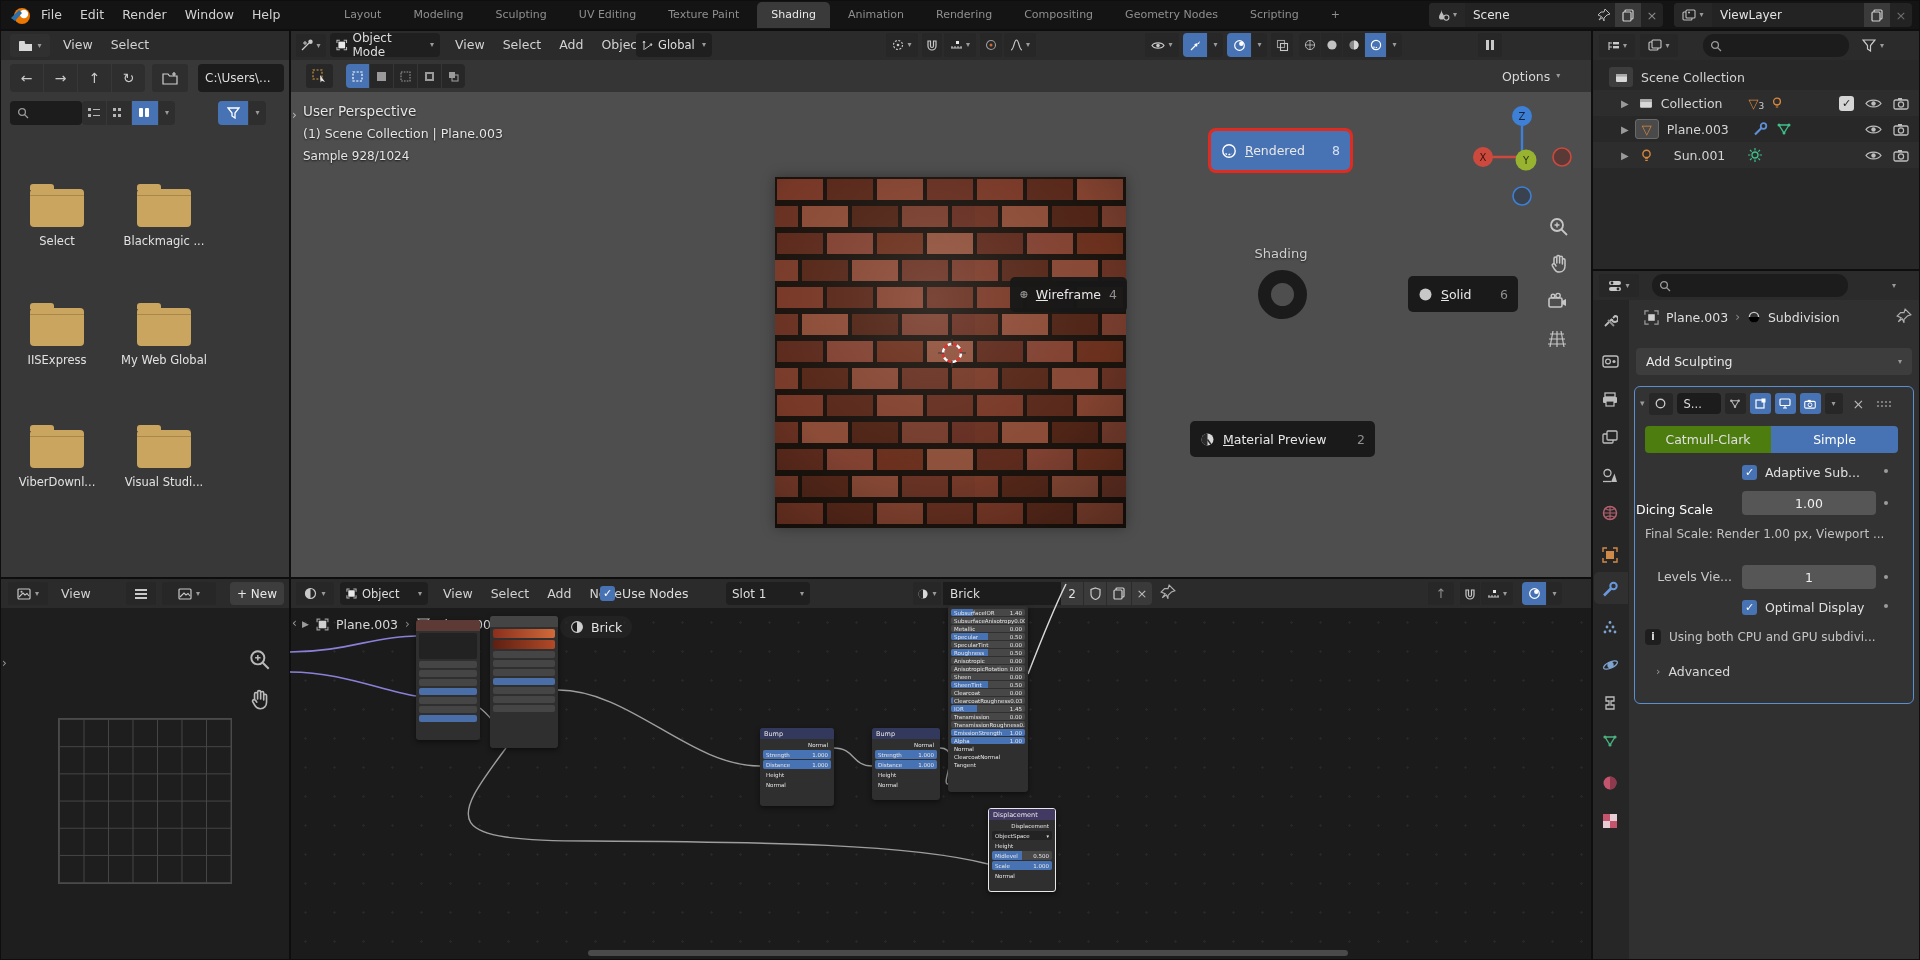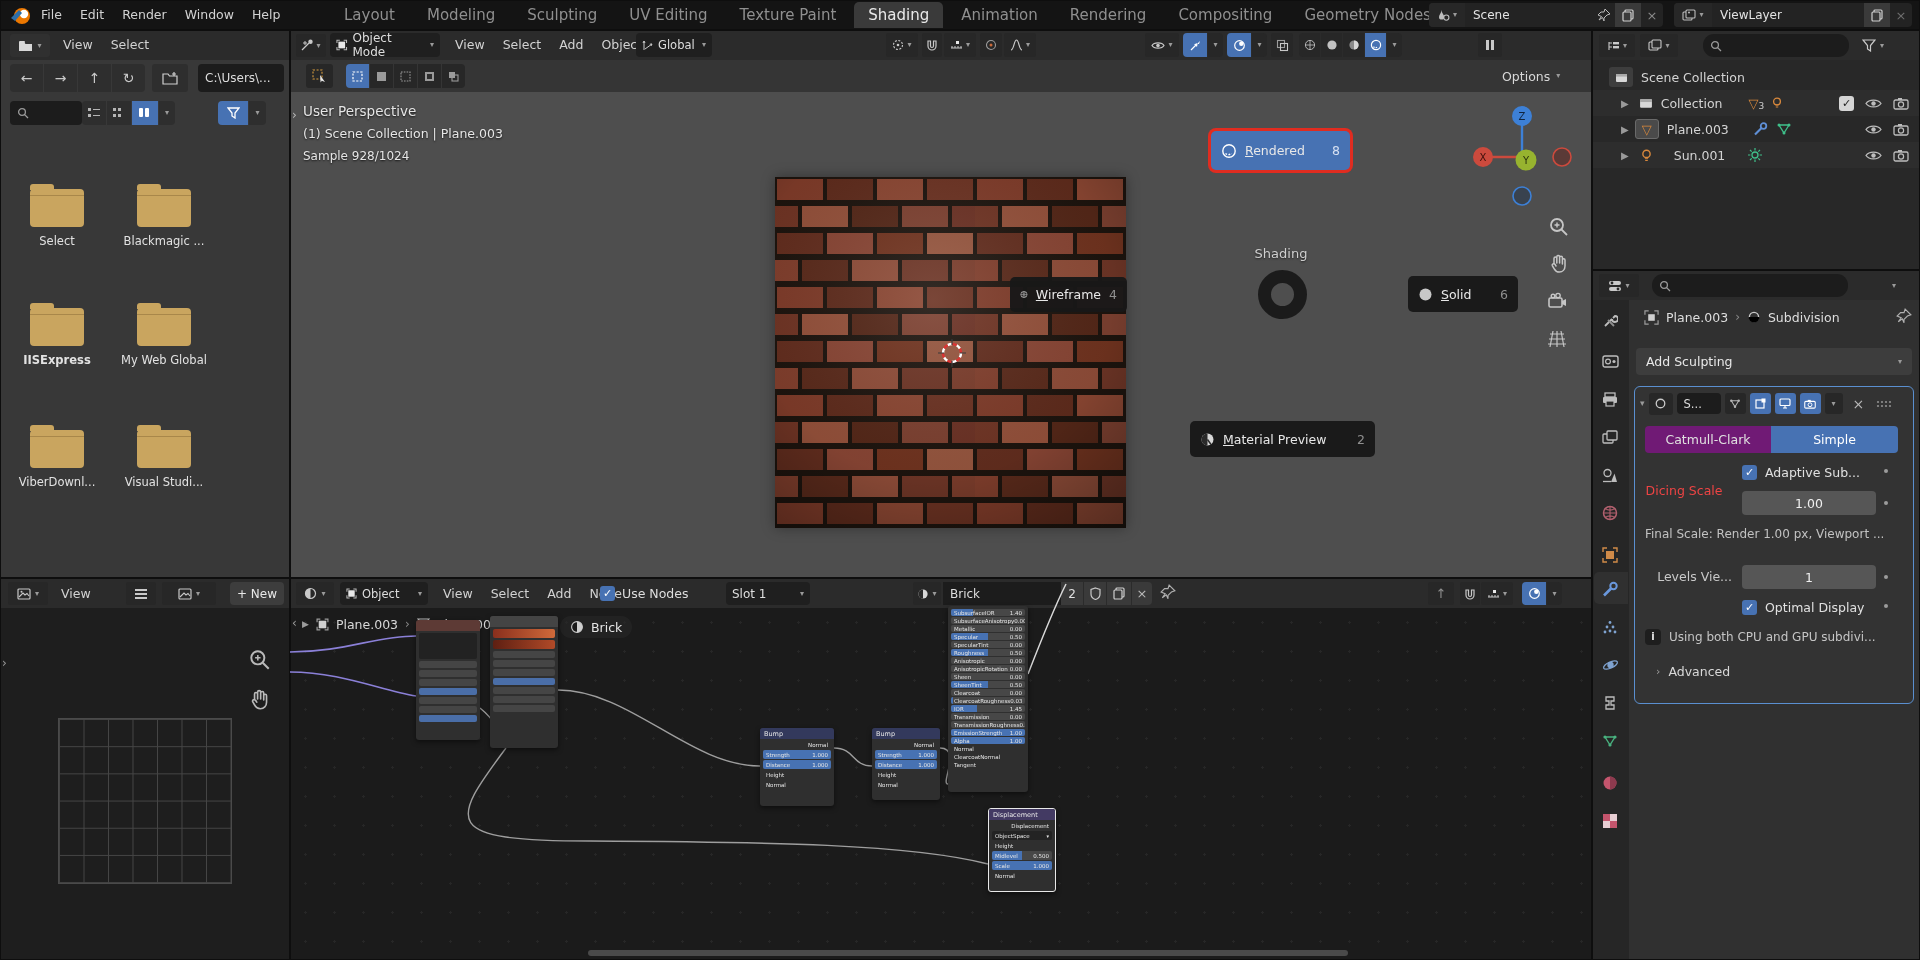--- a/index.html
+++ b/index.html
@@ -9,21 +9,21 @@
   .reg{position:absolute;box-sizing:border-box;border:1px solid #0e0e0e}
   .hdr{background:#2b2b2b}
   .btn{background:#2e2e2e;border-radius:3px;display:flex;align-items:center;justify-content:center;color:#c9c9c9;box-sizing:border-box}
   .btn.dark{background:#272727}
   .btn.blue{background:#4772b3;color:#fff}
   .dd{background:#1f1f1f;border-radius:4px;display:flex;align-items:center;color:#dedede;font-size:12px;padding:0 6px;gap:5px;box-sizing:border-box}
   .fld{background:#1c1c1c;border-radius:4px;color:#ddd;display:flex;align-items:center;padding:0 7px;font-size:12px;box-sizing:border-box}
   .chev{color:#9a9a9a;font-size:8px;line-height:1}
   .cb{width:15px;height:15px;background:#4772b3;border-radius:3px;color:#fff;font-size:11px;display:flex;align-items:center;justify-content:center;box-sizing:border-box}
   .dot{width:4px;height:4px;border-radius:50%;background:#9c9c9c}
-  .tab{height:26px;line-height:26px;padding:0 14px;font-size:15px;color:#8f8f8f;border-radius:5px 5px 0 0;cursor:default}
+  .tab{height:26px;line-height:26px;padding:0 14px;font-size:11px;color:#8f8f8f;border-radius:5px 5px 0 0;cursor:default}
   .tab.active{background:#3a3a3a;color:#e9e9e9}
   .menu-span{padding:0 9px;font-size:12.5px;color:#d2d2d2;line-height:30px;cursor:default}
   .folder-item{position:absolute;width:104px;text-align:center}
   .folder-ic{width:54px;height:38px;background:#c9a55f;border-radius:4px;margin:8px auto 0;position:relative}
   .folder-ic:before{content:"";position:absolute;left:0;top:-5px;width:24px;height:6px;background:#c9a55f;border-radius:3px 3px 0 0}
   .folder-ic:after{content:"";position:absolute;left:0;top:6px;right:0;height:1px;background:#a8874a}
   .folder-lb{margin-top:7px;font-size:11.5px;color:#e2e2e2}
   .pie-btn{position:absolute;background:rgba(24,24,24,.96);border-radius:5px;display:flex;align-items:center;color:#e8e8e8;font-size:12.5px;padding:0 10px;gap:8px;box-sizing:border-box}
   .pie-key{margin-left:auto;color:#8f8f8f}
   .pie-lb{display:inline-block}
@@ -193,21 +193,21 @@
 </div>
 <div id="folder-grid">
     <div class="folder-item" style="left: 5px; top: 181px;">
       <div class="folder-ic"></div>
       <div class="folder-lb">Select</div>
     </div>
     <div class="folder-item" style="left: 112px; top: 181px;">
       <div class="folder-ic"></div>
       <div class="folder-lb">Blackmagic ...</div>
     </div>
-    <div class="folder-item" style="left: 5px; top: 300px; font-weight: bold;">
+    <div class="folder-item" style="left: 5px; top: 300px;">
       <div class="folder-ic"></div>
       <div class="folder-lb">IISExpress</div>
     </div>
     <div class="folder-item" style="left: 112px; top: 300px;">
       <div class="folder-ic"></div>
       <div class="folder-lb">My Web Global</div>
     </div>
     <div class="folder-item" style="left: 5px; top: 422px;">
       <div class="folder-ic"></div>
       <div class="folder-lb">ViberDownl...</div>
@@ -817,29 +817,29 @@
         <circle cx="10" cy="3" r="1.1"></circle>
         <circle cx="14" cy="3" r="1.1"></circle>
         <circle cx="2" cy="7" r="1.1"></circle>
         <circle cx="6" cy="7" r="1.1"></circle>
         <circle cx="10" cy="7" r="1.1"></circle>
         <circle cx="14" cy="7" r="1.1"></circle>
       </g>
     </svg>
 </div>
 <div class="a fx" style="left:1645px;top:426px;height:27px">
-  <div class="fx" style="width:126px;height:27px;background:#701a75;border-radius:4px 0 0 4px;justify-content:center;font-size:12.5px;color:#e0e0e0">Catmull-Clark</div>
+  <div class="fx" style="width:126px;height:27px;background:#4d7c0f;border-radius:4px 0 0 4px;justify-content:center;font-size:12.5px;color:#e0e0e0">Catmull-Clark</div>
   <div class="fx" style="width:127px;height:27px;background:#4772b3;border-radius:0 4px 4px 0;justify-content:center;font-size:12.5px;color:#fff">Simple</div>
 </div>
 <div class="a fx" style="left:1742px;top:463px;height:18px;gap:8px">
   <div class="cb">✓</div>
   <span style="font-size:12.5px;color:#e0e0e0">Adaptive Sub...</span>
 </div>
 <div class="dot a" style="left:1884px;top:469px"></div>
-<div class="a" style="left:1636px;top:483px;width:96px;text-align:center;font-size:12.5px;color:#ef4444">Dicing Scale</div>
+<div class="a" style="left:1636px;top:502px;width:96px;text-align:left;font-size:12.5px;color:#ffffff">Dicing Scale</div>
 <div class="a fx" style="left:1742px;top:491px;width:134px;height:24px;background:#565656;border-radius:4px;justify-content:center;font-size:12.5px;color:#f0f0f0">1.00</div>
 <div class="dot a" style="left:1884px;top:501px"></div>
 <div class="a" style="left:1645px;top:527px;font-size:12px;color:#c2c2c2">Final Scale: Render 1.00 px, Viewport ...</div>
 <div class="a" style="left:1636px;top:569px;width:96px;text-align:right;font-size:12.5px;color:#c9c9c9">Levels Vie...</div>
 <div class="a fx" style="left:1742px;top:565px;width:134px;height:24px;background:#565656;border-radius:4px;justify-content:center;font-size:12.5px;color:#f0f0f0">1</div>
 <div class="dot a" style="left:1884px;top:575px"></div>
 <div class="a fx" style="left:1742px;top:598px;height:18px;gap:8px">
   <div class="cb">✓</div>
   <span style="font-size:12.5px;color:#e0e0e0">Optimal Display</span>
 </div>

